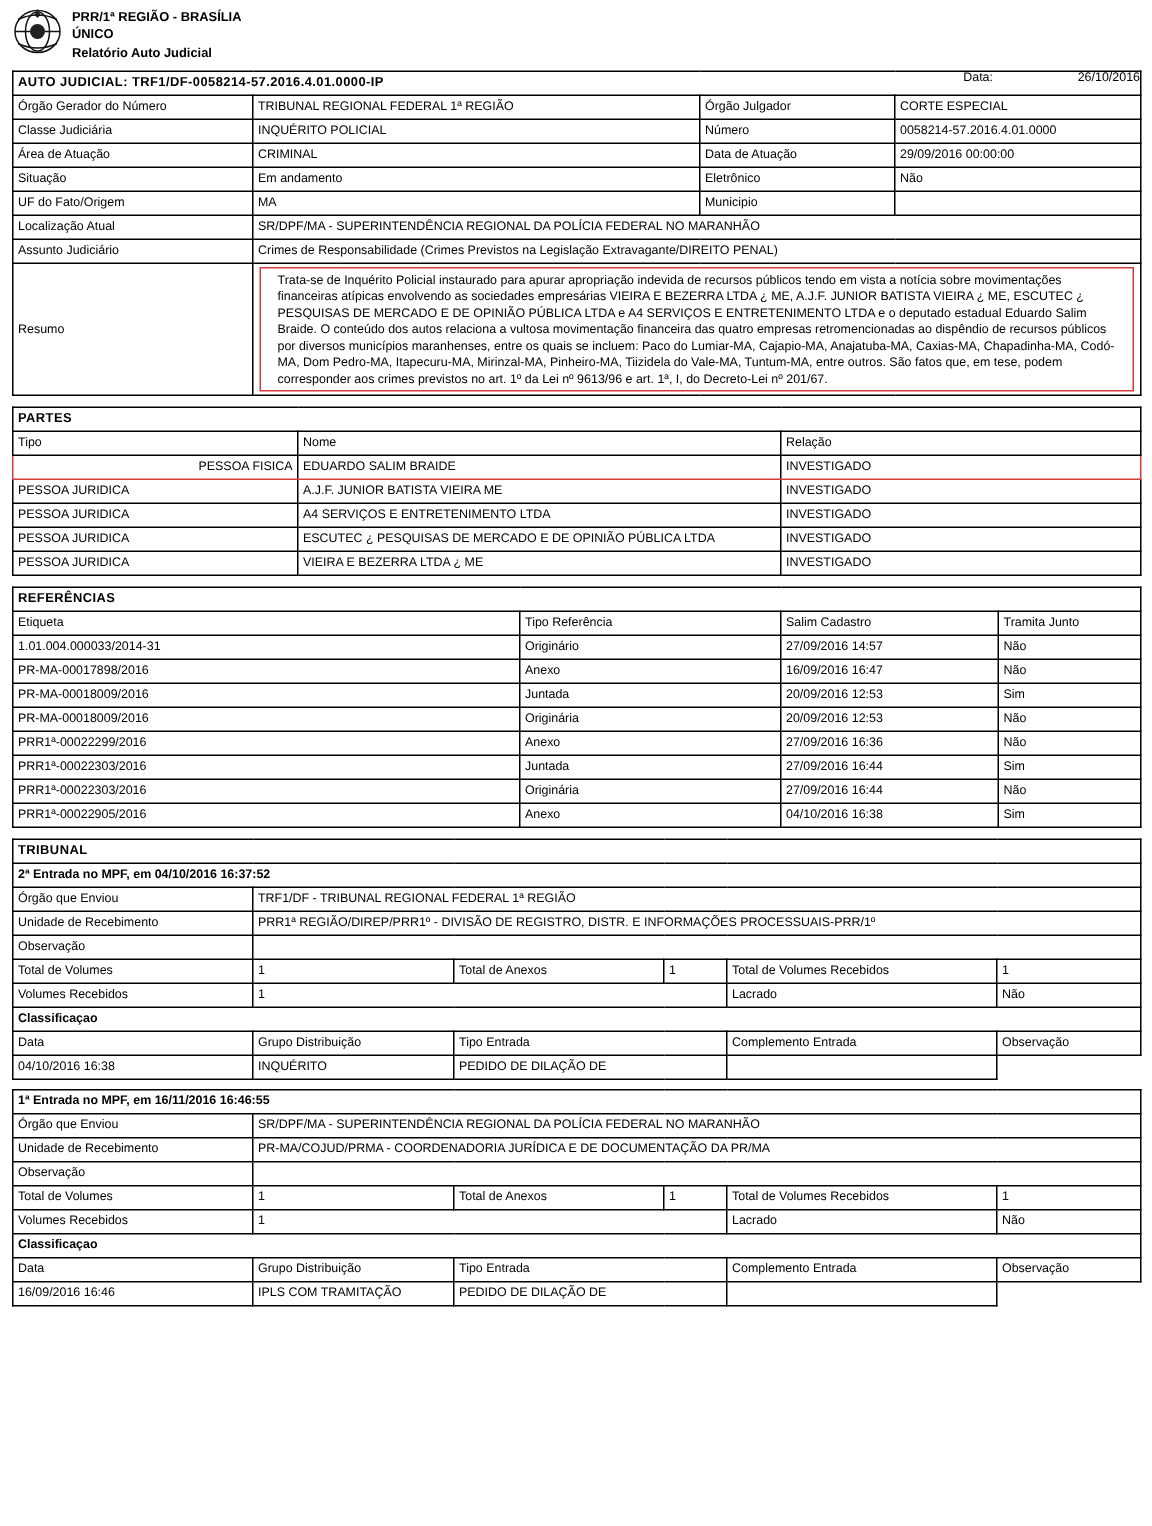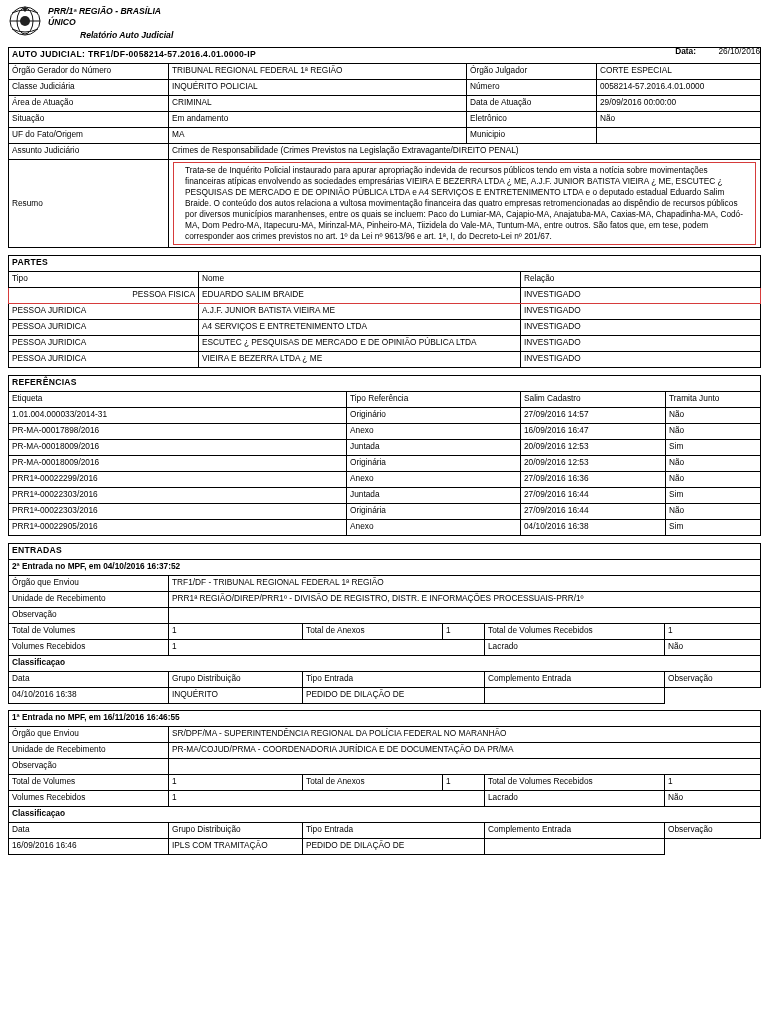--- a/index.html
+++ b/index.html
@@ -1,25 +1,25 @@
 <!DOCTYPE html>
 <html><head>
 <meta charset="utf-8">
 <style>
   html,body{margin:0;padding:0;background:#fff;}
   body{width:768px;height:1017px;font-family:"Liberation Sans",sans-serif;font-size:8.3px;color:#000;}
   .page{position:relative;width:768px;height:1017px;padding:0;box-sizing:border-box;}
-  .hdr{display:flex;align-items:flex-start;padding:4px 8px 0 8px;font-style:italic;}
+  .hdr{display:flex;align-items:flex-start;padding:4px 8px 0 8px;}
   .crest{width:34px;height:34px;margin-right:6px;flex:0 0 auto;position:relative;}
   .crest svg{display:block;}
   .hdr-txt{line-height:1.25;padding-top:2px;}
   .hdr-txt .l1{font-weight:bold;font-size:8.6px;}
   .hdr-txt .l2{font-weight:bold;font-size:8.6px;}
-  .hdr-txt .l3{font-weight:bold;font-size:8.6px;margin-top:3px;margin-left:32px;}
-  .daterow{position:absolute;right:72px;top:46px;font-weight:bold;font-size:8.3px;}
+  .hdr-txt .l3{font-weight:bold;font-size:8.6px;margin-top:3px;}
+  .daterow{position:absolute;right:106px;top:46px;font-weight:normal;font-size:8.3px;}
   .dateval{position:absolute;right:8px;top:46px;font-size:8.3px;}
   table{border-collapse:collapse;width:752px;margin:0 8px;table-layout:fixed;}
   td,th{border:1px solid #000;padding:1px 3px;font-size:8.3px;vertical-align:top;line-height:1.28;height:13px;}
   .bandtitle{text-align:left;font-weight:bold;font-size:8.6px;letter-spacing:.3px;}
   .gap2{height:7px;}
   .resumo td{line-height:1.33;}
   .resumo-cell{position:relative;padding:2px 4px;}
   .resumo-inner{border:1.6px solid #d63b3b;padding:2px 11px;}
   .sub{ text-align:left;font-weight:bold;}
   .nb{border:none;}
@@ -90,20 +90,24 @@
       <td>Eletrônico</td>
       <td>Não</td>
     </tr>
     <tr>
       <td>UF do Fato/Origem</td>
       <td>MA</td>
       <td>Municipio</td>
       <td></td>
     </tr>
     <tr>
+      <td>Localização Atual</td>
+      <td colspan="3">SR/DPF/MA - SUPERINTENDÊNCIA REGIONAL DA POLÍCIA FEDERAL NO MARANHÃO</td>
+    </tr>
+    <tr>
       <td>Assunto Judiciário</td>
       <td colspan="3">Crimes de Responsabilidade (Crimes Previstos na Legislação Extravagante/DIREITO PENAL)</td>
     </tr>
     <tr class="resumo">
       <td style="vertical-align:middle">Resumo</td>
       <td colspan="3" class="resumo-cell">
         <div class="resumo-inner">Trata-se de Inquérito Policial instaurado para apurar apropriação indevida de recursos públicos tendo em vista a notícia sobre movimentações financeiras atípicas envolvendo as sociedades empresárias VIEIRA E BEZERRA LTDA ¿ ME, A.J.F. JUNIOR BATISTA VIEIRA ¿ ME, ESCUTEC ¿ PESQUISAS DE MERCADO E DE OPINIÃO PÚBLICA LTDA e A4 SERVIÇOS E ENTRETENIMENTO LTDA e o deputado estadual Eduardo Salim Braide. O conteúdo dos autos relaciona a vultosa movimentação financeira das quatro empresas retromencionadas ao dispêndio de recursos públicos por diversos municípios maranhenses, entre os quais se incluem: Paco do Lumiar-MA, Cajapio-MA, Anajatuba-MA, Caxias-MA, Chapadinha-MA, Codó-MA, Dom Pedro-MA, Itapecuru-MA, Mirinzal-MA, Pinheiro-MA, Tiizidela do Vale-MA, Tuntum-MA, entre outros. São fatos que, em tese, podem corresponder aos crimes previstos no art. 1º da Lei nº 9613/96 e art. 1ª, I, do Decreto-Lei nº 201/67.</div>
       </td>
     </tr>
   </tbody>
@@ -230,21 +234,21 @@
     <colgroup>
         <col style="width:160px">
         <col style="width:134px">
         <col style="width:140px">
         <col style="width:42px">
         <col style="width:180px">
         <col style="width:96px">
       </colgroup>
     <tbody>
         <tr>
-      <td colspan="6" class="bandtitle">ENTRADAS</td>
+      <td colspan="6" class="bandtitle">TRIBUNAL</td>
     </tr>
 
     <tr>
       <td colspan="6" class="sub">2ª Entrada no MPF, em 04/10/2016 16:37:52</td>
     </tr>
     <tr>
       <td>Órgão que Enviou</td>
       <td colspan="5">TRF1/DF - TRIBUNAL REGIONAL FEDERAL 1ª REGIÃO</td>
     </tr>
     <tr>

